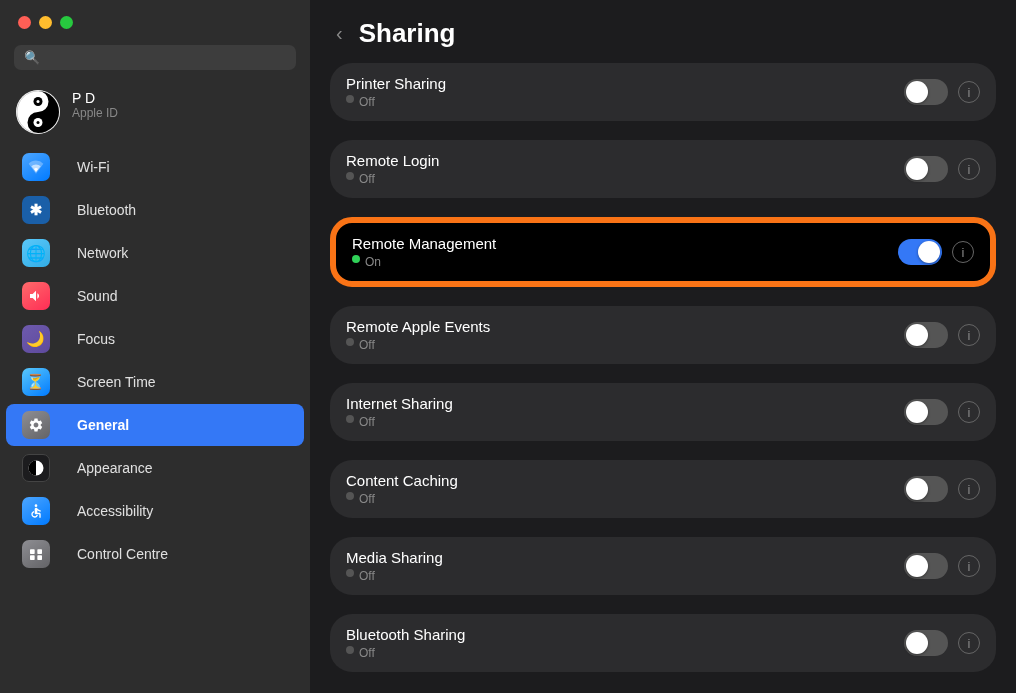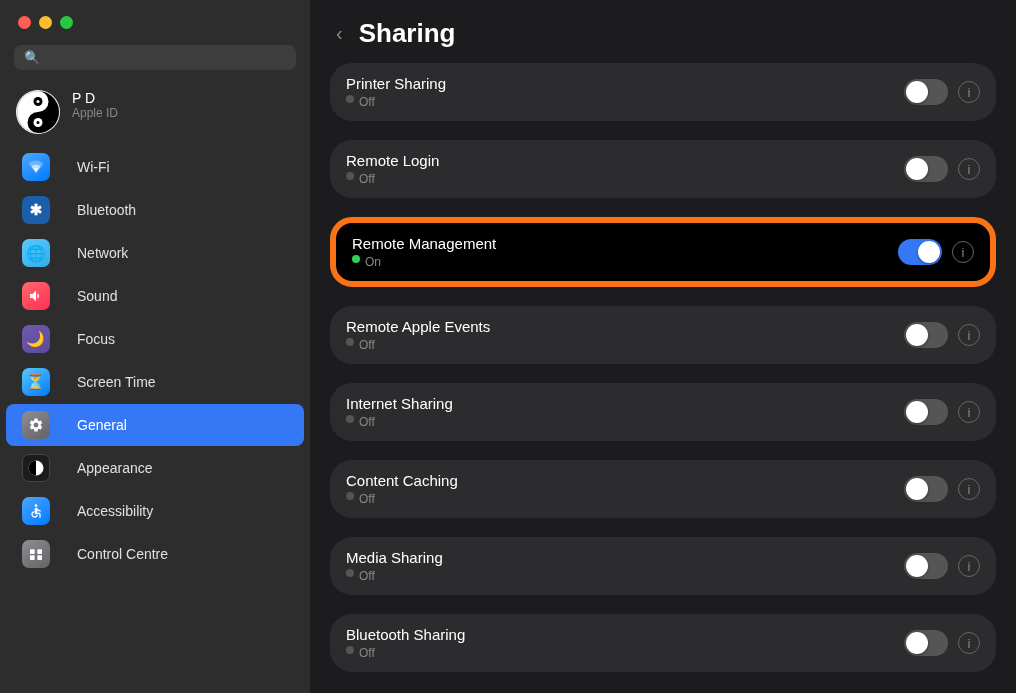--- a/index.html
+++ b/index.html
@@ -92,21 +92,21 @@
       display: flex;
       align-items: center;
       gap: 27px;
       padding: 7px 16px;
       cursor: pointer;
       border-radius: 8px;
       margin: 0 6px 1px 6px;
       color: #e0e0e0;
       font-size: 14px;
     }
-    .sidebar-item.active { background: #3478f6; color: #fff; }
+    .sidebar-item.active { background: #3478f6; color: #fff; font-weight: bold; }
 
     .sidebar-icon {
       width: 28px;
       height: 28px;
       border-radius: 7px;
       display: flex;
       align-items: center;
       justify-content: center;
       font-size: 16px;
       flex-shrink: 0;

